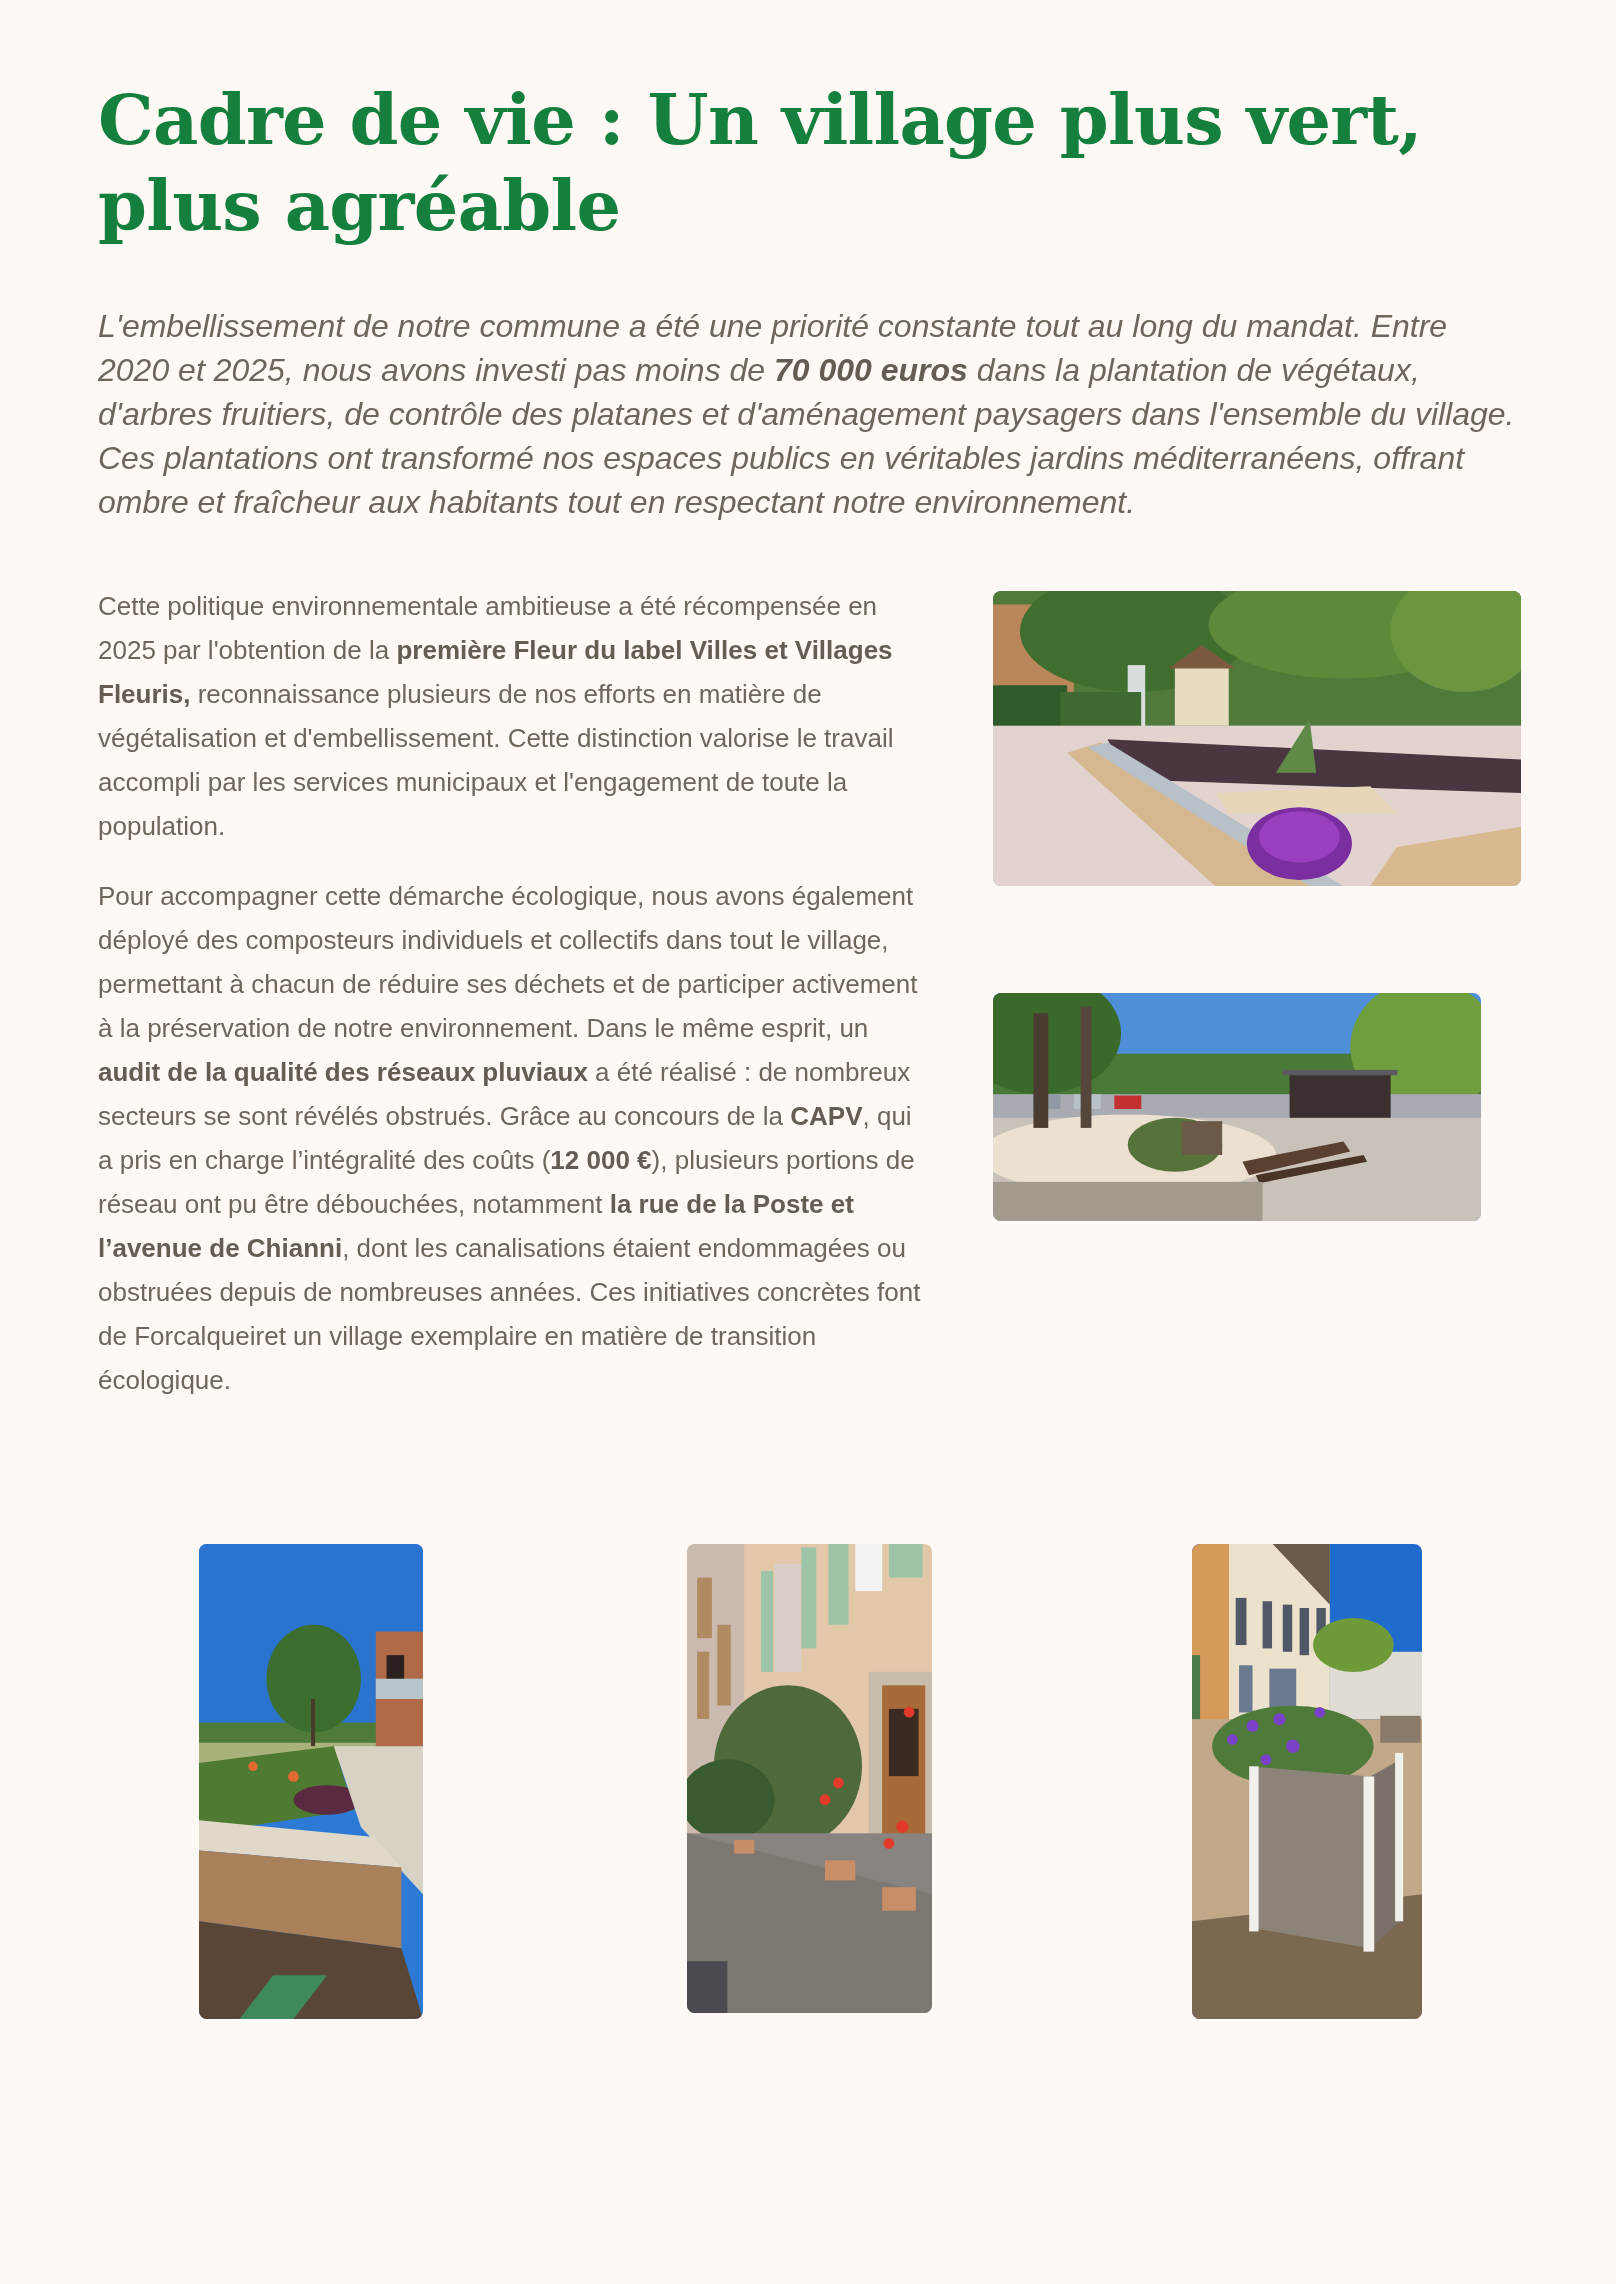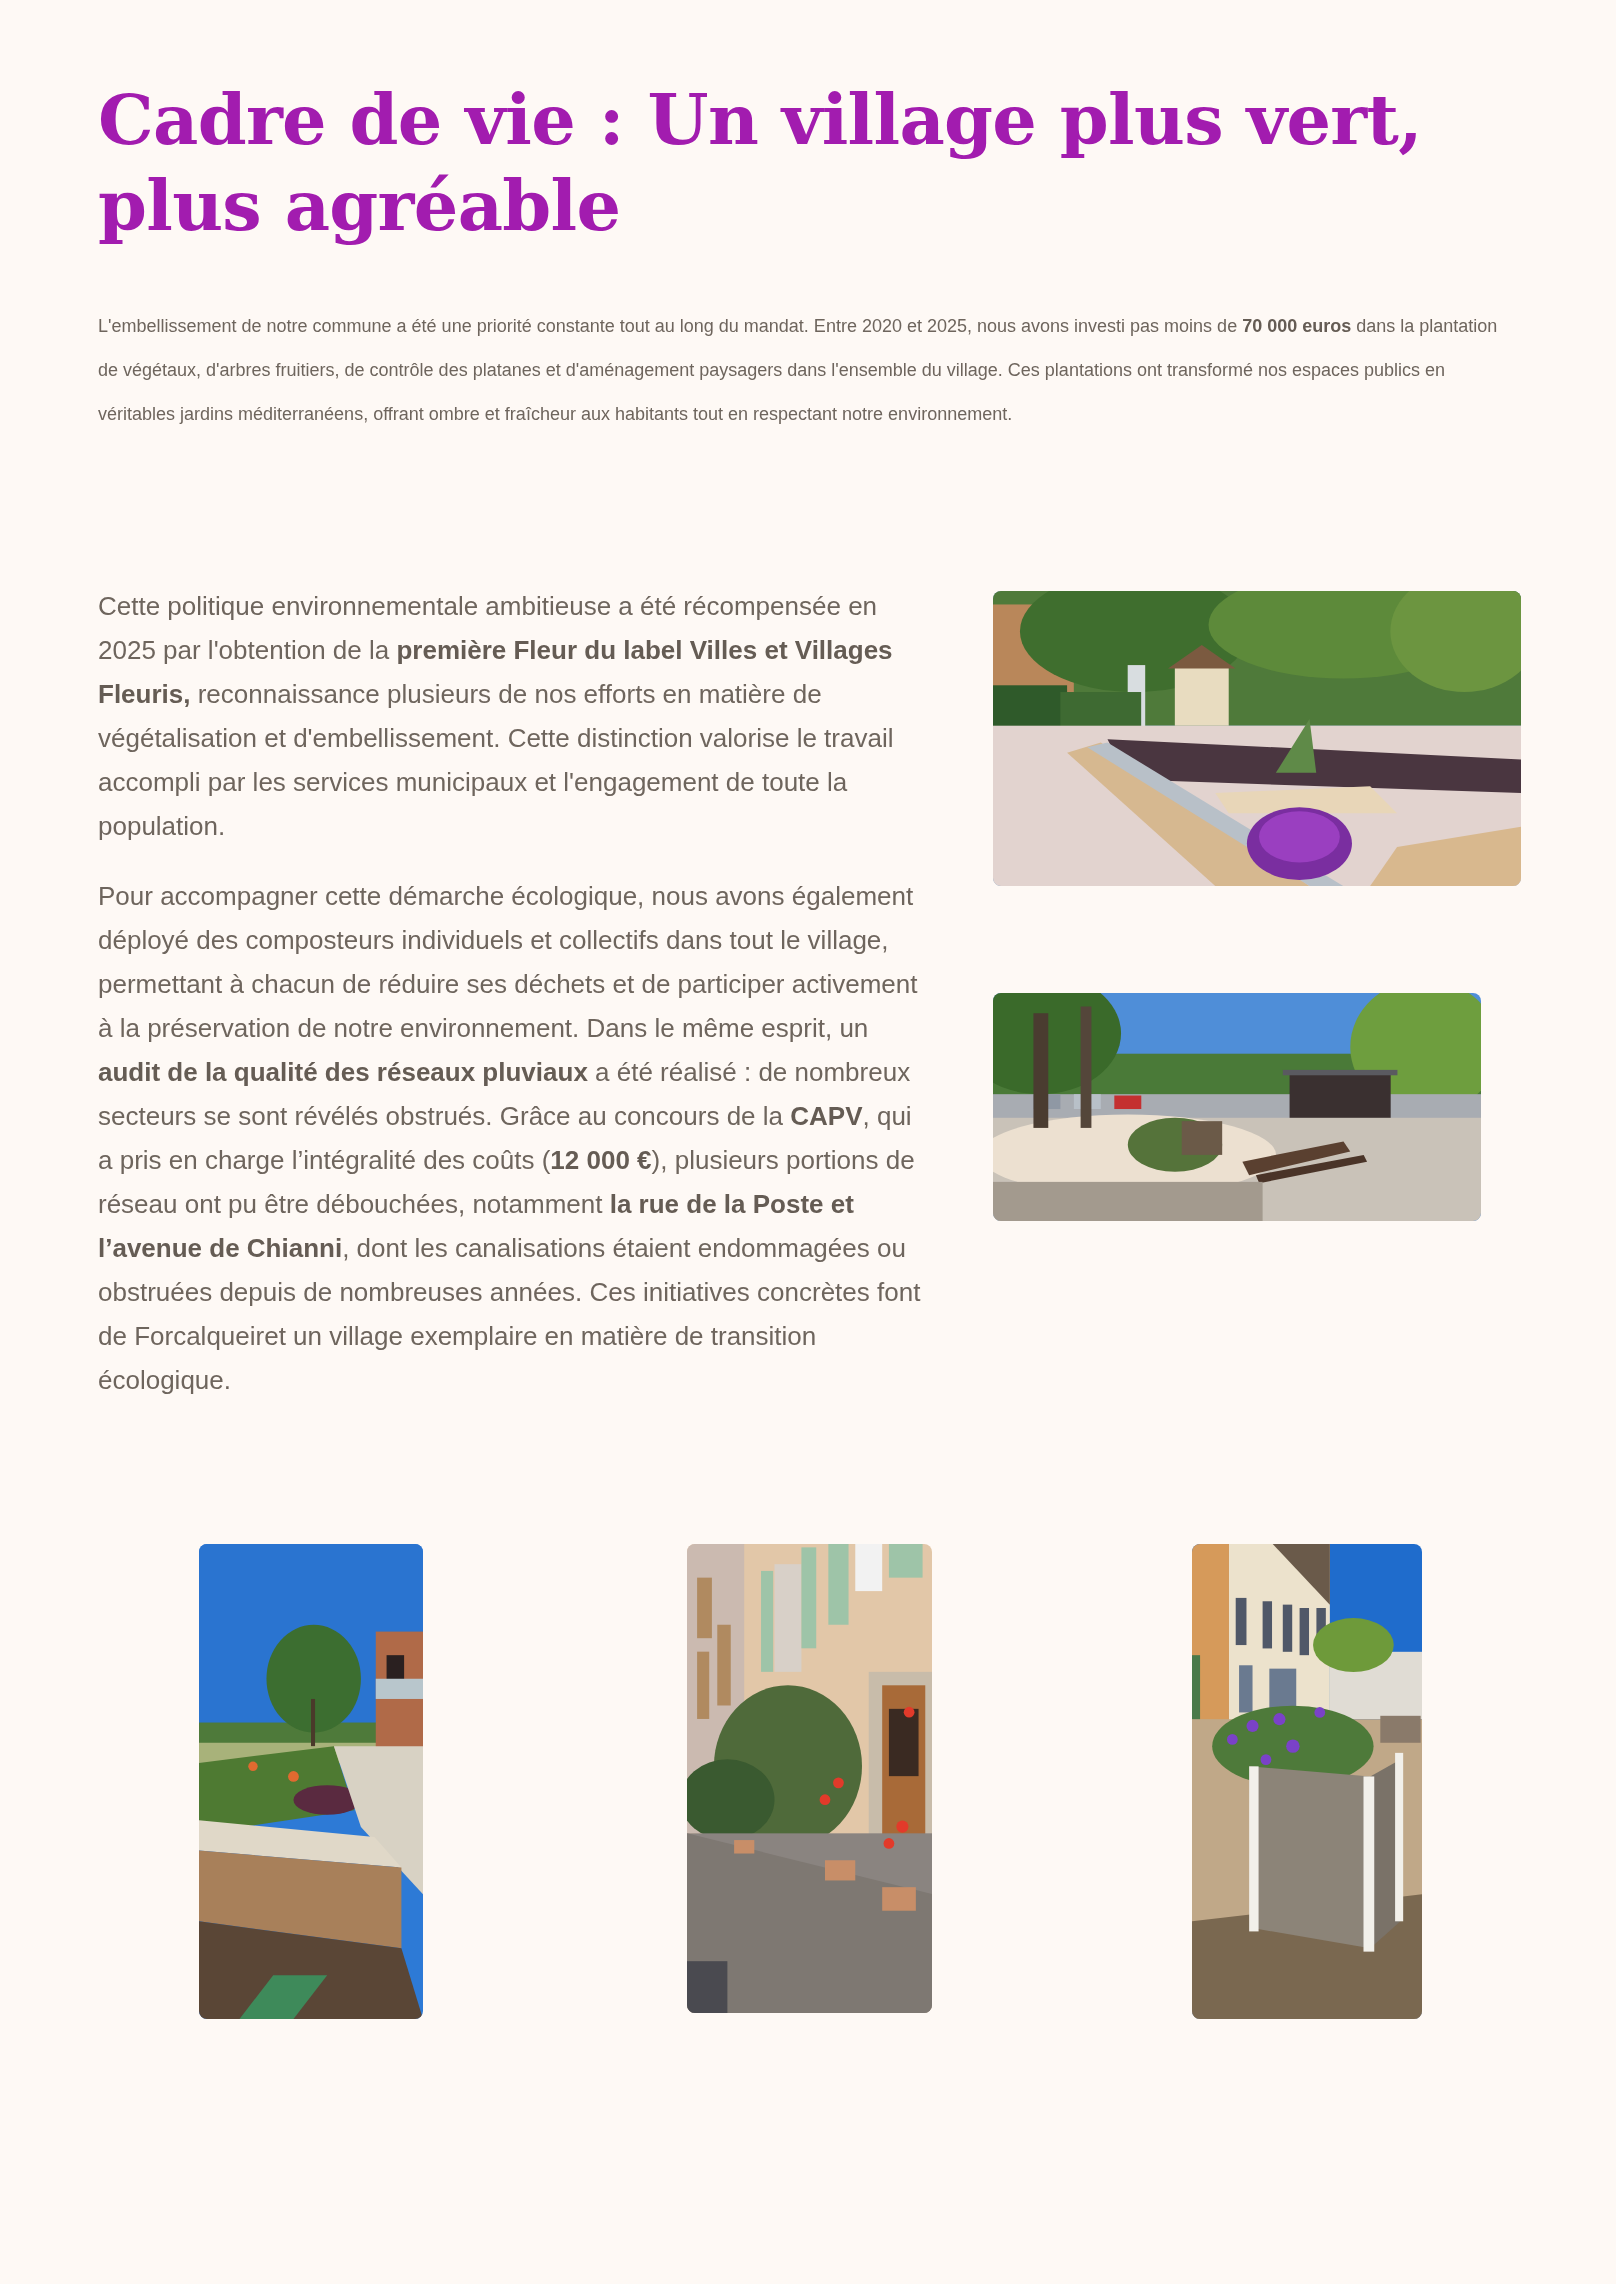--- a/index.html
+++ b/index.html
@@ -18,31 +18,32 @@
   .page-title {
     position: absolute;
     left: 98px;
     top: 77px;
     width: 1414px;
     margin: 0;
     font-family: "DejaVu Serif", "Liberation Serif", serif;
     font-weight: 700;
     font-size: 70px;
     line-height: 86px;
-    color: #a21caf;
+    color: #15803d;
     letter-spacing: -0.7px;
   }
   .intro {
     position: absolute;
     left: 98px;
     top: 304px;
     width: 1421px;
     margin: 0;
-    font-size: 18px;
+    font-size: 32px;
     line-height: 44px;
+    font-style: italic;
   }
   .col-text {
     position: absolute;
     left: 98px;
     top: 584px;
     width: 832px;
   }
   .col-text p {
     margin: 0 0 25.6px 0;
     font-size: 26px;

